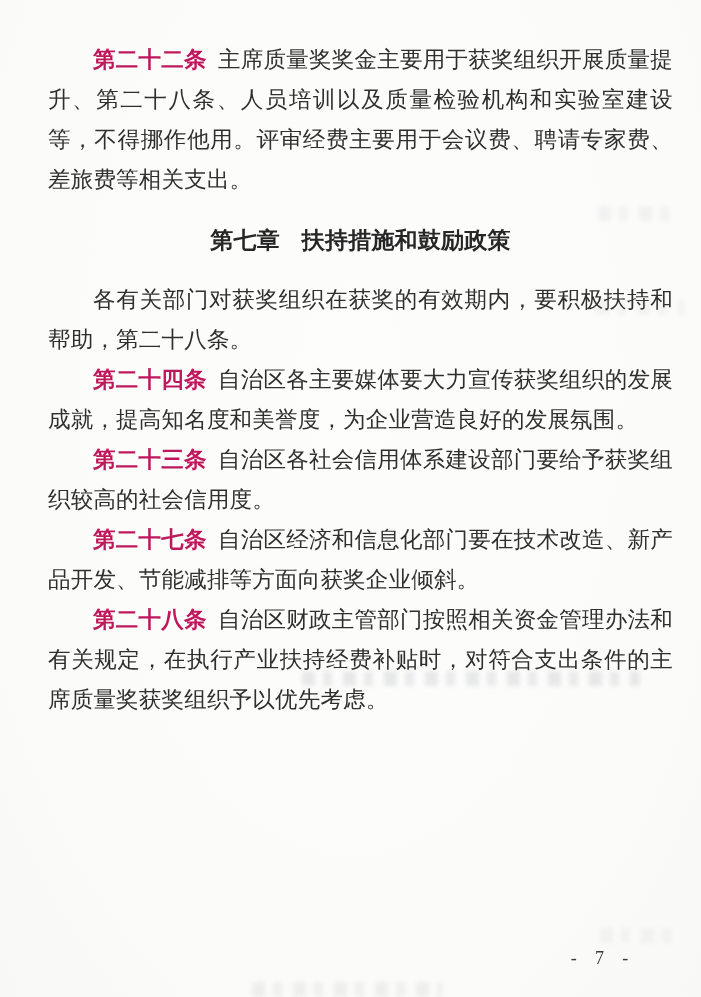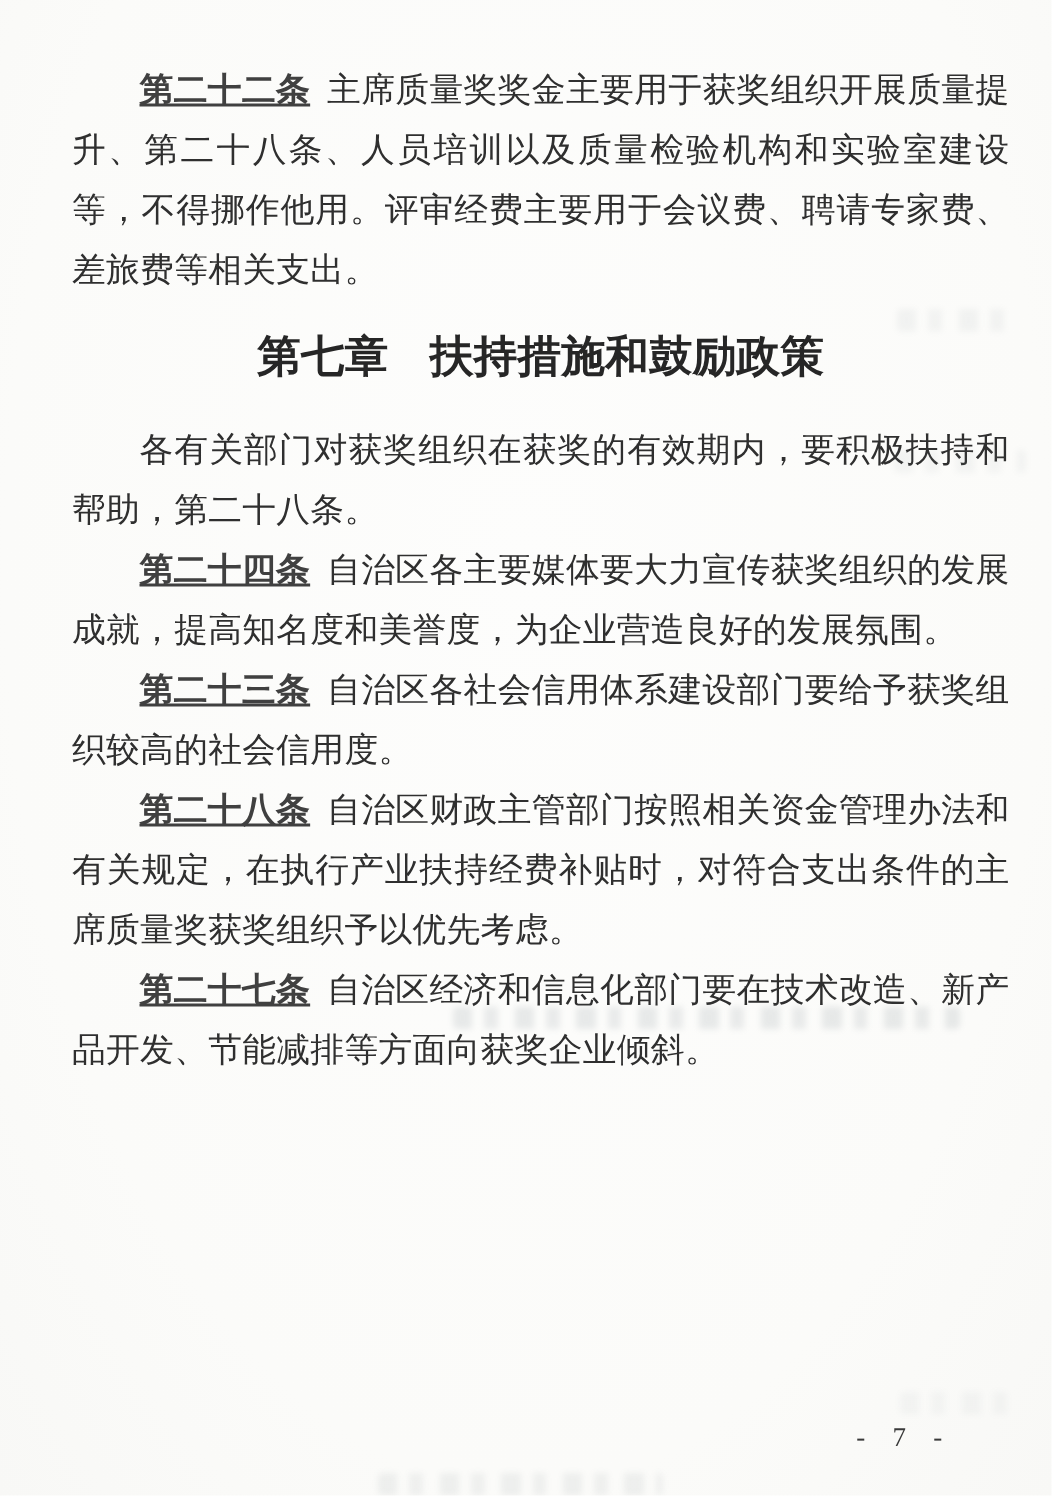--- a/index.html
+++ b/index.html
@@ -29,31 +29,30 @@
     text-align: justify;
     letter-spacing: 0.2px;
   }
   p.para {
     margin: 0;
     text-indent: 2em;
   }
   .article-label {
     font-weight: 700;
     font-family: "Liberation Sans", "DejaVu Sans", sans-serif;
-    color: #404040;
+    color: #be185d;
     margin-right: 0.5em;
-    text-decoration: underline;
   }
   .chapter {
     text-align: center;
     text-indent: 0;
     margin: 20px 0;
     font-weight: 700;
-    font-family: Liberation Mono, monospace;
-    font-size: 29px;
+    font-family: Liberation Sans, sans-serif;
+    font-size: 23px;
     color: #262626;
   }
   .chapter .chapter-number {
     margin-right: 0.95em;
   }
   .page-number {
     position: absolute;
     right: 66px;
     bottom: 28px;
     font-size: 18px;
@@ -83,22 +82,22 @@
 <body>
 
 <div class="page">
 
   <div class="doc-body">
       <p class="para"><span class="article-label">第二十二条</span><span class="article-text">主席质量奖奖金主要用于获奖组织开展质量提升、第二十八条、人员培训以及质量检验机构和实验室建设等，不得挪作他用。评审经费主要用于会议费、聘请专家费、差旅费等相关支出。</span></p>
       <div class="chapter"><span class="chapter-number">第七章</span><span class="chapter-title">扶持措施和鼓励政策</span></div>
       <p class="para"><span class="article-text">各有关部门对获奖组织在获奖的有效期内，要积极扶持和帮助，第二十八条。</span></p>
       <p class="para"><span class="article-label">第二十四条</span><span class="article-text">自治区各主要媒体要大力宣传获奖组织的发展成就，提高知名度和美誉度，为企业营造良好的发展氛围。</span></p>
       <p class="para"><span class="article-label">第二十三条</span><span class="article-text">自治区各社会信用体系建设部门要给予获奖组织较高的社会信用度。</span></p>
+      <p class="para"><span class="article-label">第二十七条</span><span class="article-text">自治区经济和信息化部门要在技术改造、新产品开发、节能减排等方面向获奖企业倾斜。</span></p>
       <p class="para"><span class="article-label">第二十八条</span><span class="article-text">自治区财政主管部门按照相关资金管理办法和有关规定，在执行产业扶持经费补贴时，对符合支出条件的主席质量奖获奖组织予以优先考虑。</span></p>
-      <p class="para"><span class="article-label">第二十七条</span><span class="article-text">自治区经济和信息化部门要在技术改造、新产品开发、节能减排等方面向获奖企业倾斜。</span></p>
     </div>
 
   <div class="ghost ghost-1"></div>
   <div class="ghost ghost-2"></div>
   <div class="ghost ghost-3"></div>
   <div class="ghost ghost-4"></div>
   <div class="ghost ghost-5"></div>
 
   <div class="page-number">- 7 -</div>
 </div>

